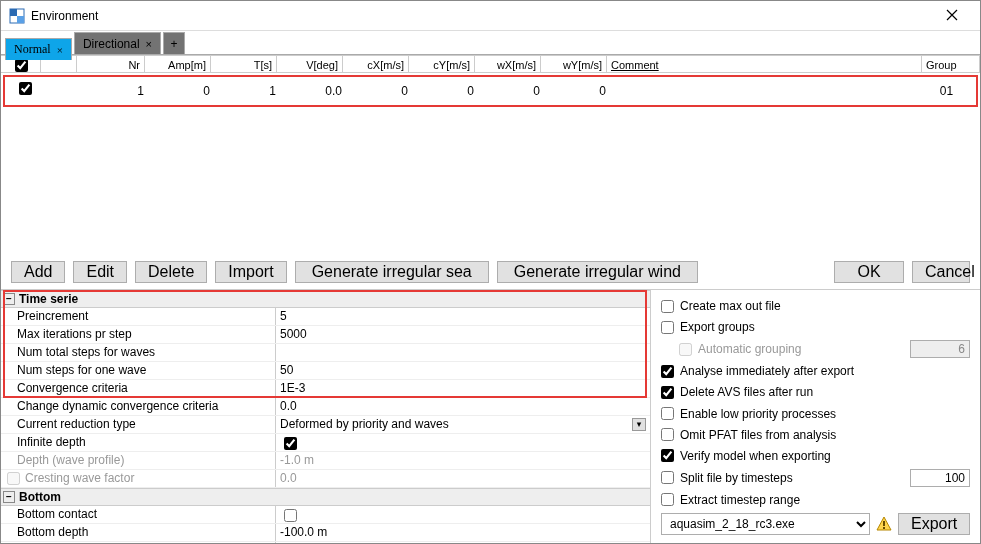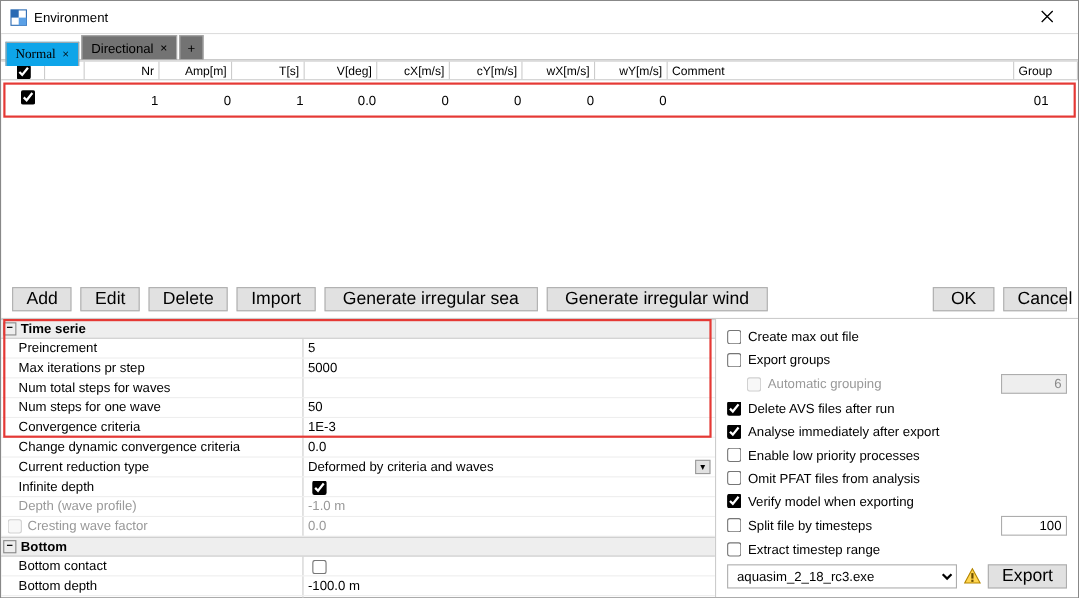--- a/index.html
+++ b/index.html
@@ -22,21 +22,21 @@
   .grid-header .cell.num, .grid-row .cell.num { text-align:right; }
   .grid-row { height:28px; }
   .grid-row .cell { border-right:1px solid transparent; padding:0 4px; line-height:28px; }
   .cell.sel { text-align:center; }
   .highlight-row-wrap { border:2px solid #e53935; margin:2px 2px; }
   .w-sel{width:40px;flex:0 0 40px;} .w-gap{width:36px;flex:0 0 36px;}
   .w-nr{width:68px;flex:0 0 68px;} .w-amp{width:66px;flex:0 0 66px;}
   .w-t{width:66px;flex:0 0 66px;} .w-v{width:66px;flex:0 0 66px;}
   .w-cx{width:66px;flex:0 0 66px;} .w-cy{width:66px;flex:0 0 66px;}
   .w-wx{width:66px;flex:0 0 66px;} .w-wy{width:66px;flex:0 0 66px;}
-  .w-comment{flex:1;} .w-group{width:58px;flex:0 0 58px;text-align:center;}
+  .w-comment{flex:1;text-decoration:underline;} .w-group{width:58px;flex:0 0 58px;text-align:center;}
   .btnrow { padding:6px 10px; display:flex; gap:8px; align-items:center; }
   .btn { border:1px solid #adadad; background:#e1e1e1; padding:3px 12px; font-size:16px; height:22px; line-height:14px; cursor:default; }
   .btn.wide { padding:3px 16px; }
   .btnrow .spacer { flex:1; }
   .lower { flex:1; display:flex; border-top:1px solid #ccc; overflow:hidden; }
   .proppane { flex:0 0 650px; border-right:1px solid #ccc; overflow-y:auto; overflow-x:hidden; position:relative; }
   .pg-group-header { display:flex; align-items:center; background:#eee; border-top:1px solid #ccc; border-bottom:1px solid #ccc; height:18px; padding-left:2px; font-weight:bold; font-size:12px; }
   .pg-group-header .collapse { width:12px; height:12px; border:1px solid #888; text-align:center; line-height:10px; font-size:10px; margin-right:4px; cursor:default; }
   .pg-row { display:flex; height:18px; border-bottom:1px solid #eee; font-size:12px; }
   .pg-row .pg-label { flex:0 0 275px; padding-left:16px; border-right:1px solid #ccc; line-height:17px; overflow:hidden; }
@@ -129,21 +129,21 @@
     </div>
 
     <div class="btnrow">
       <button class="btn">Add</button>
       <button class="btn">Edit</button>
       <button class="btn">Delete</button>
       <button class="btn">Import</button>
       <button class="btn wide">Generate irregular sea</button>
       <button class="btn wide">Generate irregular wind</button>
       <span class="spacer"></span>
-      <button class="btn" style="width:56px">OK</button>
+      <button class="btn" style="width:70px">OK</button>
       <button class="btn" style="width:58px">Cancel</button>
     </div>
 
     <div class="lower">
       <div class="proppane vscroll">
         <div class="red-box" style="height:108px;"></div>
 
         <div class="pg-group-header">
           <span class="collapse">−</span>
           <span>Time serie</span>
@@ -167,21 +167,21 @@
           <div class="pg-label">Convergence criteria</div>
           <div class="pg-value">1E-3</div>
         </div>
         <div class="pg-row">
           <div class="pg-label">Change dynamic convergence criteria</div>
           <div class="pg-value">0.0</div>
         </div>
         <div class="pg-row">
           <div class="pg-label">Current reduction type</div>
           <div class="pg-value">
-            <span>Deformed by criteria and waves</span>
+            <span>Deformed by priority and waves</span>
             <span class="dropdown-caret">▾</span>
           </div>
         </div>
         <div class="pg-row">
           <div class="pg-label">Infinite depth</div>
           <div class="pg-value"><input type="checkbox" checked="" style=""></div>
         </div>
         <div class="pg-row disabled">
           <div class="pg-label">Depth (wave profile)</div>
           <div class="pg-value">-1.0 m</div>
@@ -222,25 +222,25 @@
           <input type="checkbox" style="">
           <span class="optlabel">Export groups</span>
         </div>
         <div class="opt disabled" style="padding-left:18px">
           <input type="checkbox" disabled="" style="">
           <span class="optlabel">Automatic grouping</span>
           <input class="field disabled" disabled="" value="6" style="">
         </div>
         <div class="opt">
           <input type="checkbox" checked="" style="">
+          <span class="optlabel">Analyse immediately after export</span>
+        </div>
+        <div class="opt">
+          <input type="checkbox" checked="" style="">
           <span class="optlabel">Delete AVS files after run</span>
-        </div>
-        <div class="opt">
-          <input type="checkbox" checked="" style="">
-          <span class="optlabel">Analyse immediately after export</span>
         </div>
         <div class="opt">
           <input type="checkbox" style="">
           <span class="optlabel">Enable low priority processes</span>
         </div>
         <div class="opt">
           <input type="checkbox" style="">
           <span class="optlabel">Omit PFAT files from analysis</span>
         </div>
         <div class="opt">

